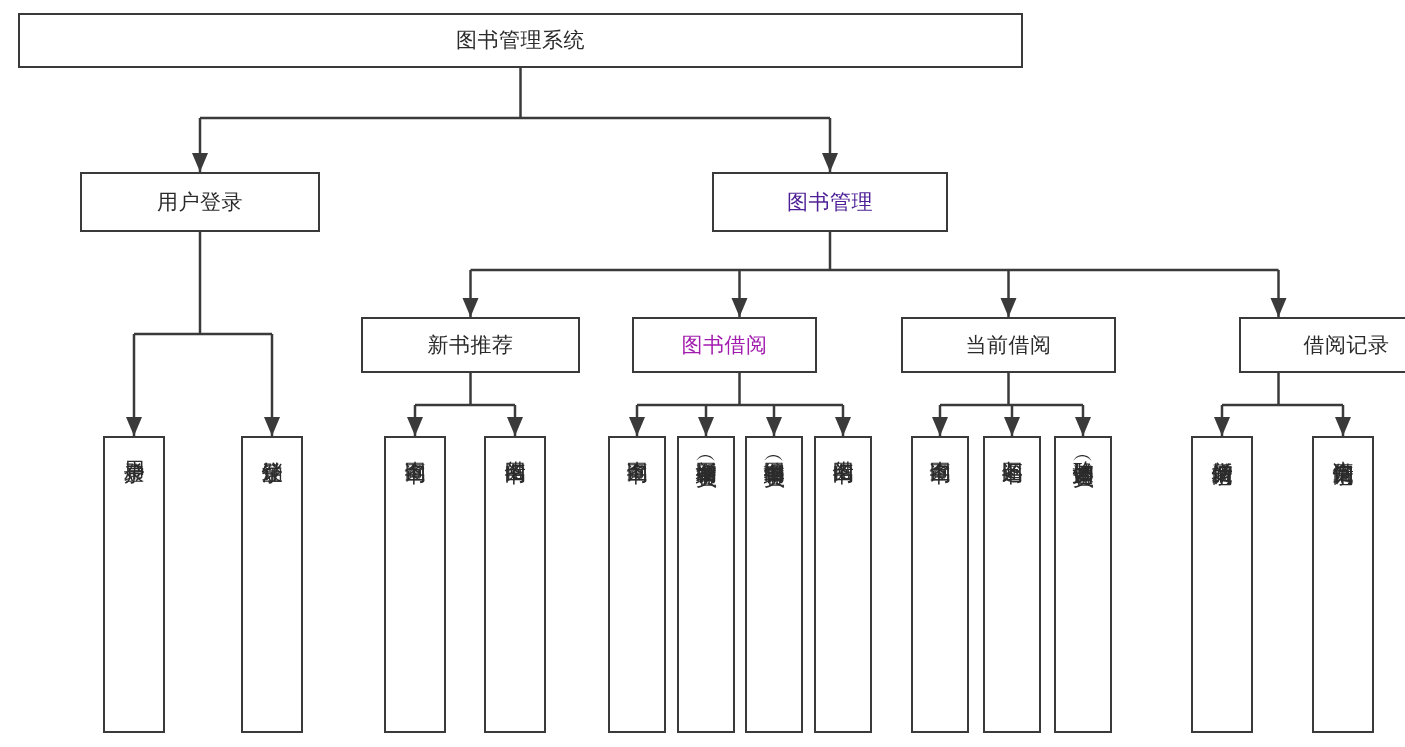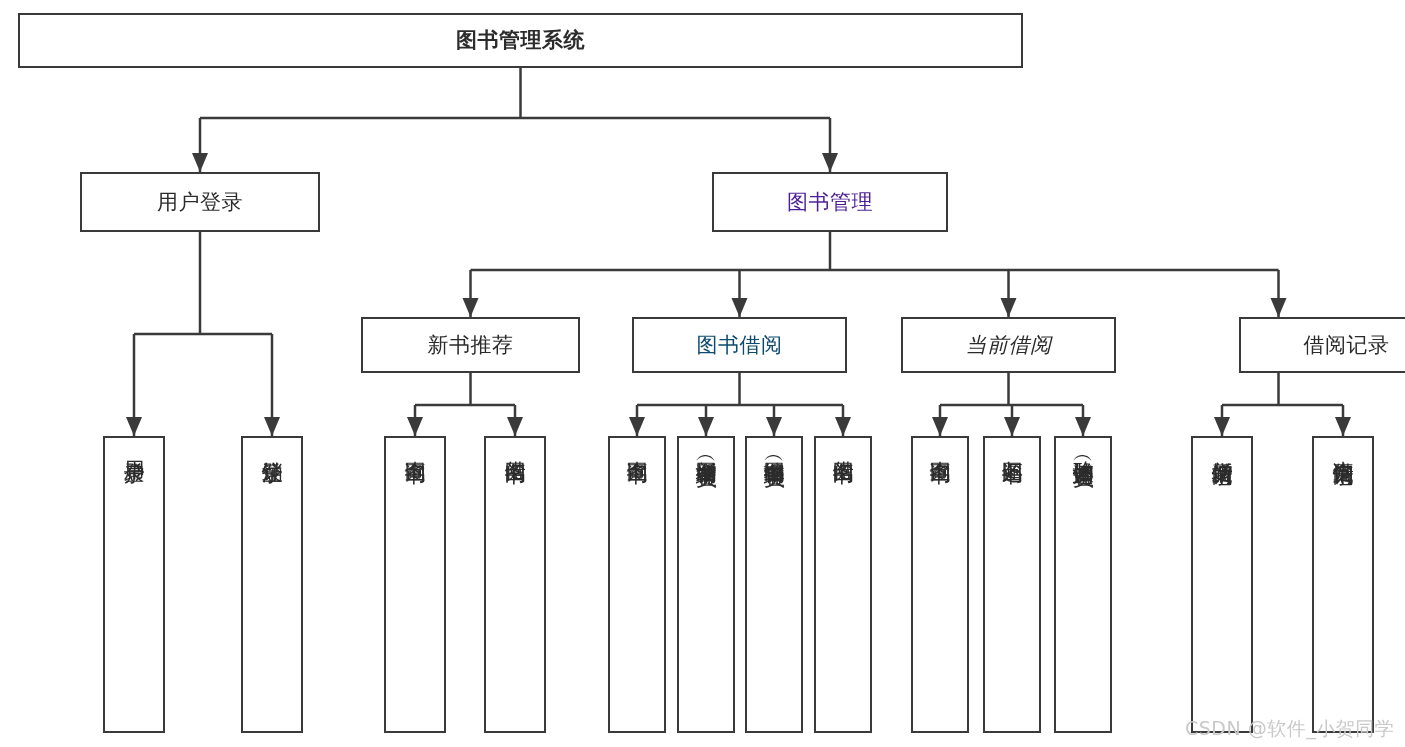--- a/index.html
+++ b/index.html
@@ -119,36 +119,36 @@
       <line x1="1083" y1="405" x2="1083" y2="436" stroke="#3a3a3a" stroke-width="2.5"></line>
       <path d="M 1075 417 L 1091 417 L 1083 436 Z" fill="#3a3a3a"></path>
       <line x1="1278.5" y1="373" x2="1278.5" y2="405" stroke="#3a3a3a" stroke-width="2.5"></line>
       <line x1="1222" y1="405" x2="1343" y2="405" stroke="#3a3a3a" stroke-width="2.5"></line>
       <line x1="1222" y1="405" x2="1222" y2="436" stroke="#3a3a3a" stroke-width="2.5"></line>
       <path d="M 1214 417 L 1230 417 L 1222 436 Z" fill="#3a3a3a"></path>
       <line x1="1343" y1="405" x2="1343" y2="436" stroke="#3a3a3a" stroke-width="2.5"></line>
       <path d="M 1335 417 L 1351 417 L 1343 436 Z" fill="#3a3a3a"></path>
     </svg>
   <div id="nodes">
-      <div class="node horizontal" style="left: 18px; top: 13px; width: 1005px; height: 55px; border-color: rgb(58, 58, 58); color: rgb(43, 43, 43); font-weight: bold;">
+      <div class="node horizontal" style="left: 18px; top: 13px; width: 1005px; height: 55px; border-color: rgb(58, 58, 58); color: rgb(43, 43, 43);">
         <span class="node-label">图书管理系统</span>
       </div>
       <div class="node horizontal" style="left: 80px; top: 172px; width: 240px; height: 60px; border-color: rgb(58, 58, 58); color: rgb(43, 43, 43);">
         <span class="node-label">用户登录</span>
       </div>
       <div class="node horizontal" style="left: 712px; top: 172px; width: 236px; height: 60px; border-color: rgb(58, 58, 58); color: #4c1d95;">
         <span class="node-label">图书管理</span>
       </div>
       <div class="node horizontal" style="left: 361px; top: 317px; width: 219px; height: 56px; border-color: rgb(58, 58, 58); color: rgb(43, 43, 43);">
         <span class="node-label">新书推荐</span>
       </div>
-      <div class="node horizontal" style="left: 632px; top: 317px; width: 215px; height: 56px; border-color: rgb(58, 58, 58); color: #0c4a6e;">
+      <div class="node horizontal" style="left: 632px; top: 317px; width: 185px; height: 56px; border-color: rgb(58, 58, 58); color: #a21caf;">
         <span class="node-label">图书借阅</span>
       </div>
-      <div class="node horizontal" style="left: 901px; top: 317px; width: 215px; height: 56px; border-color: rgb(58, 58, 58); color: rgb(43, 43, 43); font-style: italic;">
+      <div class="node horizontal" style="left: 901px; top: 317px; width: 215px; height: 56px; border-color: rgb(58, 58, 58); color: rgb(43, 43, 43);">
         <span class="node-label">当前借阅</span>
       </div>
       <div class="node horizontal" style="left: 1239px; top: 317px; width: 215px; height: 56px; border-color: rgb(58, 58, 58); color: rgb(43, 43, 43);">
         <span class="node-label">借阅记录</span>
       </div>
       <div class="node vertical" style="left: 103px; top: 436px; width: 62px; height: 297px; border-color: rgb(58, 58, 58); color: rgb(43, 43, 43);">
         <span class="node-label">用户登录</span>
       </div>
       <div class="node vertical" style="left: 241px; top: 436px; width: 62px; height: 297px; border-color: rgb(58, 58, 58); color: rgb(43, 43, 43);">
         <span class="node-label">注销登录</span>
@@ -180,14 +180,13 @@
       <div class="node vertical" style="left: 1054px; top: 436px; width: 58px; height: 297px; border-color: rgb(58, 58, 58); color: rgb(43, 43, 43);">
         <span class="node-label">确认归还（管理员）</span>
       </div>
       <div class="node vertical" style="left: 1191px; top: 436px; width: 62px; height: 297px; border-color: rgb(58, 58, 58); color: rgb(43, 43, 43);">
         <span class="node-label">新增借阅记录</span>
       </div>
       <div class="node vertical" style="left: 1312px; top: 436px; width: 62px; height: 297px; border-color: rgb(58, 58, 58); color: rgb(43, 43, 43);">
         <span class="node-label">查询借阅记录</span>
       </div>
     </div>
-  <div class="watermark" style="left: 1185px; top: 716px; color: rgb(201, 201, 201);">CSDN @软件_小贺同学</div>
 </div>
 
 </body></html>

